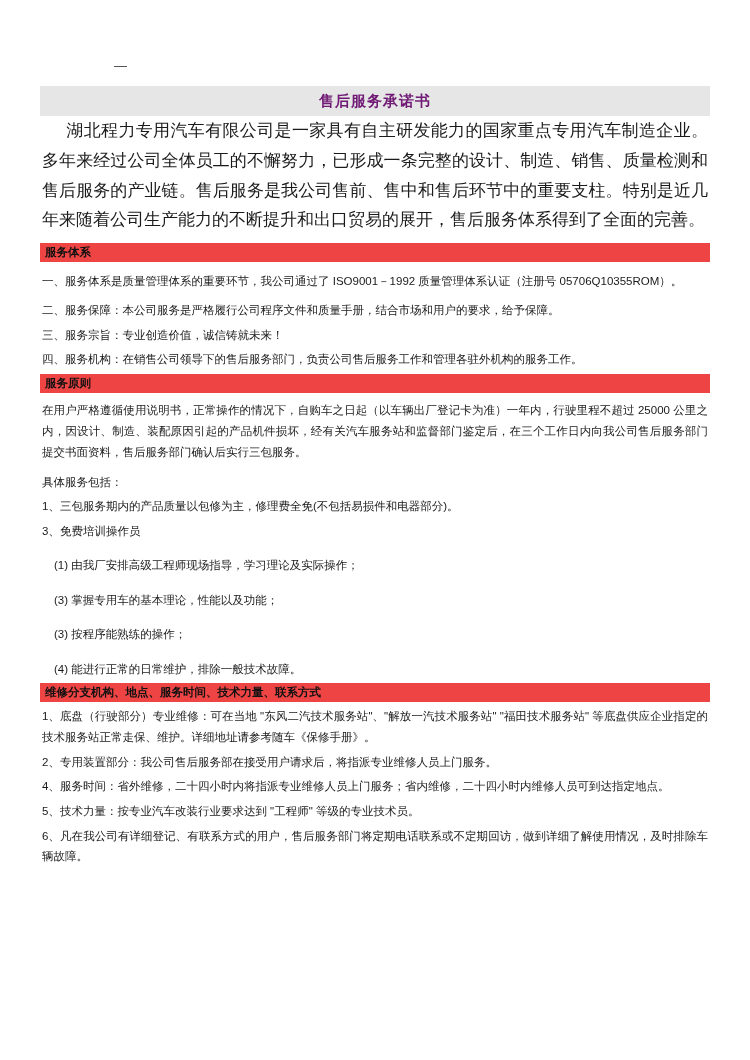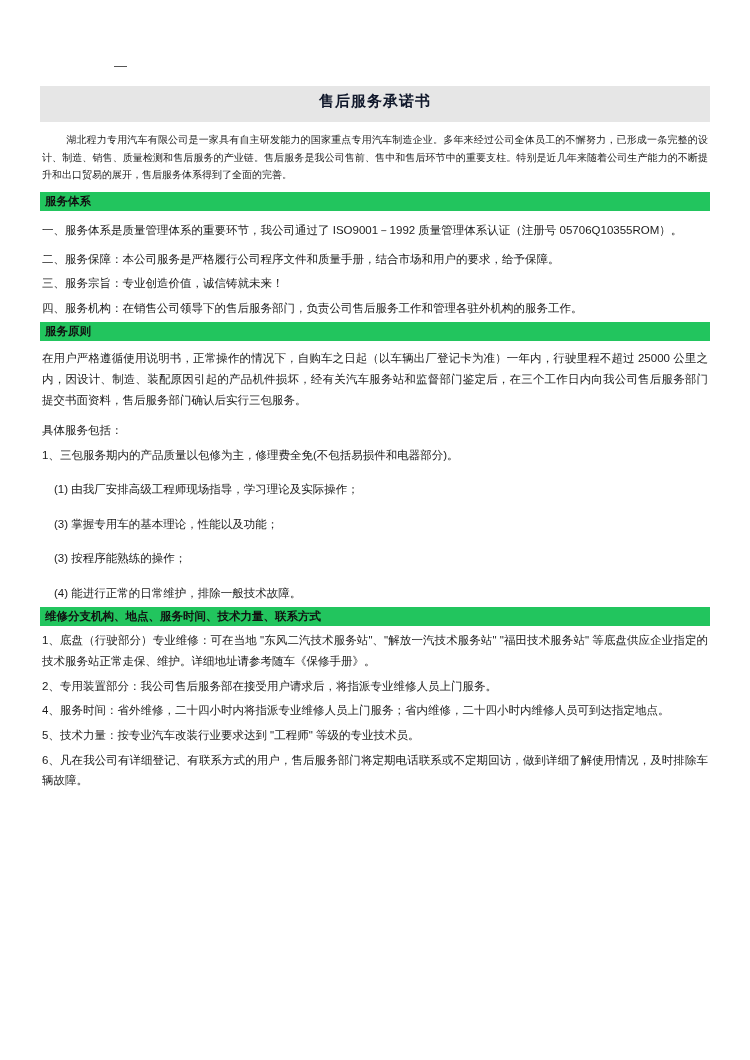--- a/index.html
+++ b/index.html
@@ -31,43 +31,42 @@
     background: #555;
   }
   .content {
     position: absolute;
     left: 40px;
     top: 86px;
     width: 670px;
   }
   .title-bar {
     background: #e6e6e6;
-    height: 36px;
+    height: 30px;
     line-height: 30px;
     text-align: center;
     font-size: 15px;
     font-weight: bold;
-    color: #0f172a;
+    color: #701a75;
     letter-spacing: 1px;
   }
   .intro {
-    font-size: 10px;
+    font-size: 17px;
     line-height: 1.75;
     text-align: justify;
-    margin-top: 9px;
     margin-bottom: 8px;
     padding: 0 2px;
     text-indent: 0;
   }
   .intro .ind {
     display: inline-block;
     width: 24px;
   }
   .section-head {
-    background: #22c55e;
+    background: #ef4444;
     height: 19px;
     line-height: 19px;
     font-size: 11.5px;
     font-weight: bold;
     color: #111;
     padding-left: 5px;
     margin-top: 4px;
   }
   .para {
     font-size: 11.5px;
@@ -126,20 +125,21 @@
     <div class="para p-tight">四、服务机构：在销售公司领导下的售后服务部门，负责公司售后服务工作和管理各驻外机构的服务工作。</div>
 
     <div class="section-head">服务原则</div>
 
     <div class="block-just">在用户严格遵循使用说明书，正常操作的情况下，自购车之日起（以车辆出厂登记卡为准）一年内，行驶里程不超过 25000 公里之内，因设计、制造、装配原因引起的产品机件损坏，经有关汽车服务站和监督部门鉴定后，在三个工作日内向我公司售后服务部门提交书面资料，售后服务部门确认后实行三包服务。</div>
 
     <div class="para p-gap">具体服务包括：</div>
 
     <div class="list-block">
       <div class="li">1、三包服务期内的产品质量以包修为主，修理费全免(不包括易损件和电器部分)。</div>
+      <div class="li">3、免费培训操作员</div>
     </div>
 
     <div class="sub-list indent-1">
       <div class="item">(1) 由我厂安排高级工程师现场指导，学习理论及实际操作；</div>
       <div class="item">(3) 掌握专用车的基本理论，性能以及功能；</div>
       <div class="item">(3) 按程序能熟练的操作；</div>
       <div class="item">(4) 能进行正常的日常维护，排除一般技术故障。</div>
     </div>
 
     <div class="section-head">维修分支机构、地点、服务时间、技术力量、联系方式</div>

